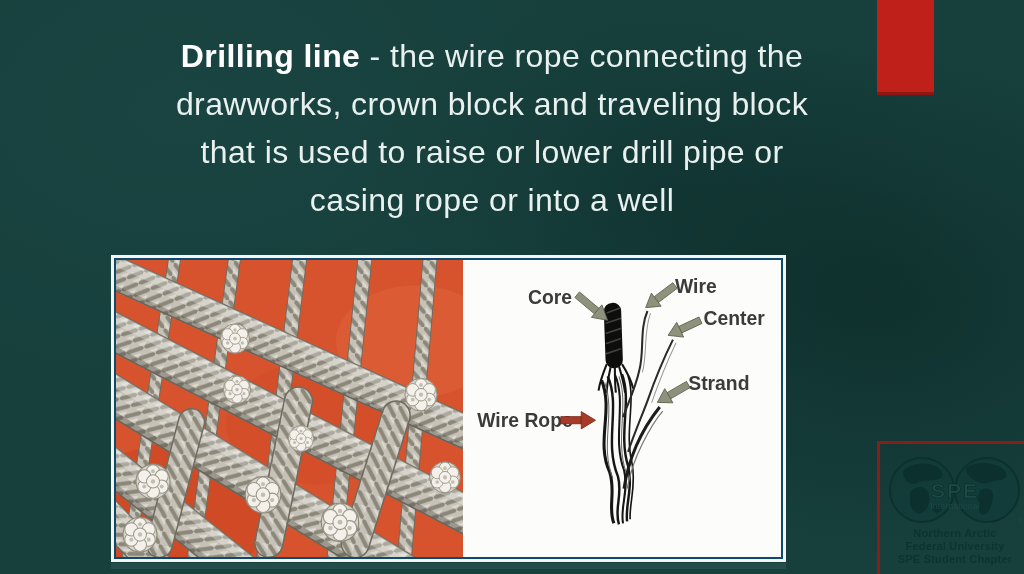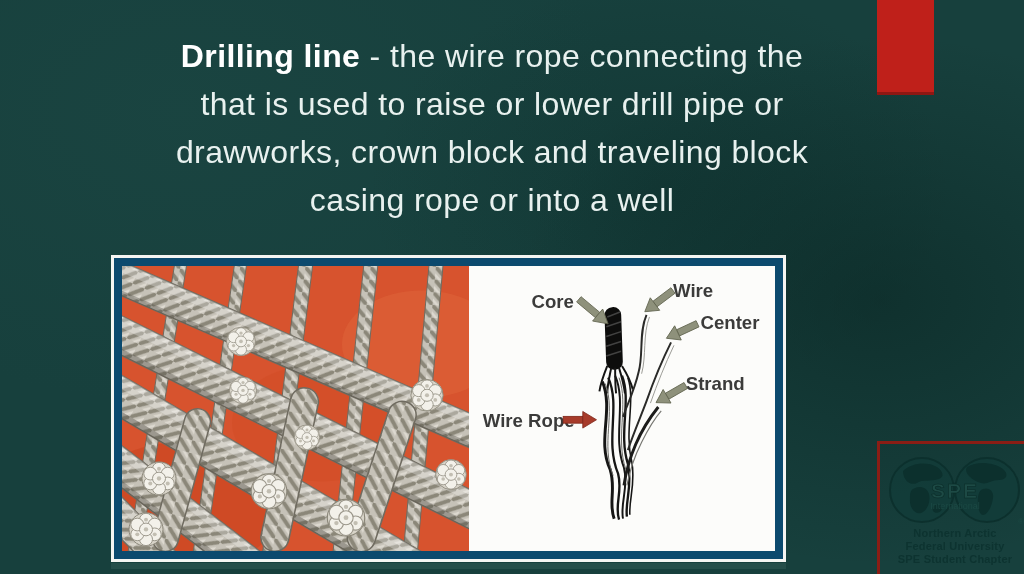--- a/index.html
+++ b/index.html
@@ -22,21 +22,21 @@
   .accent-bar{
     position:absolute;left:877px;top:0;width:57px;height:92px;
     background:#bf201a;border-bottom:3px solid #8e1713;
   }
   .frame{
     position:absolute;left:111px;top:255px;width:675px;height:307px;
     background:#f5f5f2;padding:3px;box-sizing:border-box;
   }
   .frame-inner{
     width:100%;height:100%;box-sizing:border-box;
-    border:8px solid #0c4a6e;background:#fcfcfa;
+    border:2px solid #0c4a6e;background:#fcfcfa;
     display:flex;flex-direction:row;overflow:hidden;
   }
   .photo-pane{width:347px;height:100%;flex:0 0 auto;}
   .diagram-pane{flex:1 1 auto;height:100%;background:#fcfcfa;}
   .frame-glow{
     position:absolute;left:111px;top:563px;width:675px;height:6px;
     background:rgba(140,180,175,0.12);
   }
   .logo-box{
     position:absolute;left:877px;top:441px;width:170px;height:160px;
@@ -51,22 +51,22 @@
   svg text{font-family:"Liberation Sans",sans-serif;}
   .dlabel{font-weight:700;font-size:19px;fill:#3b3b3a;}
 </style>
 </head>
 <body>
 
 <div class="accent-bar"></div>
 
 <div class="title-block">
   <div><span class="lead">Drilling line</span><span> - the wire rope connecting the</span></div>
+  <div>drawworks, crown block and traveling block</div>
   <div>that is used to raise or lower drill pipe or</div>
-  <div>drawworks, crown block and traveling block</div>
   <div>casing rope or into a well</div>
 </div>
 
 <div class="frame">
   <div class="frame-inner">
 
     <svg class="photo-pane" viewBox="0 0 347 291" preserveAspectRatio="none">
       <defs>
         <pattern id="twist" width="13" height="13" patternUnits="userSpaceOnUse">
           <rect width="13" height="13" fill="#c6c2b8"></rect>

